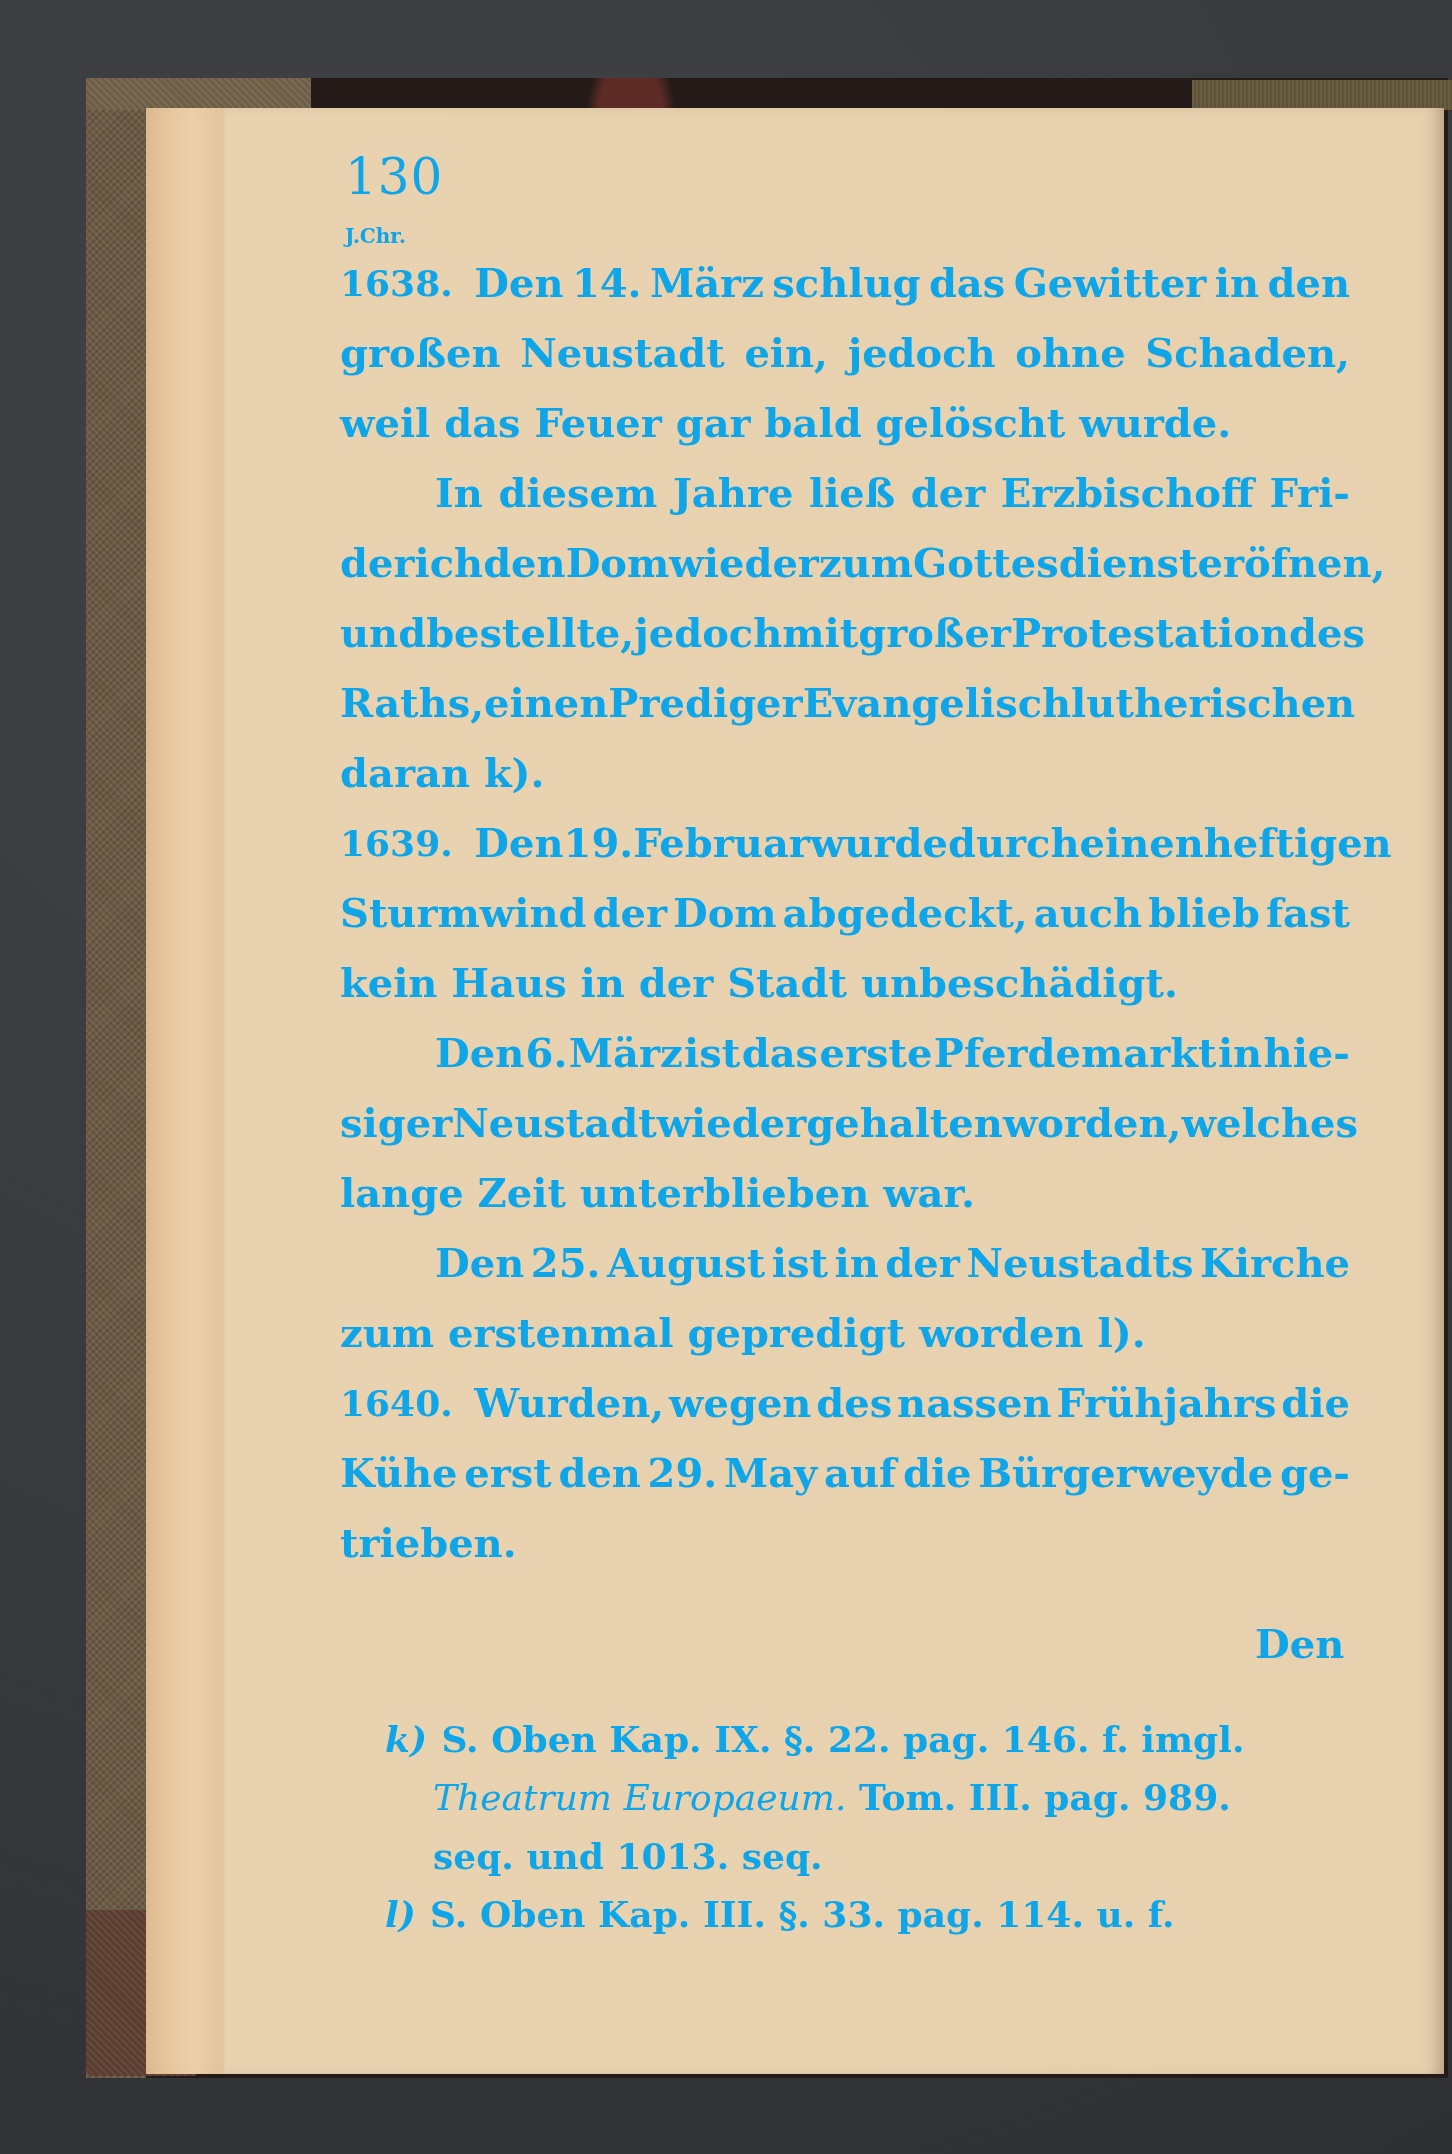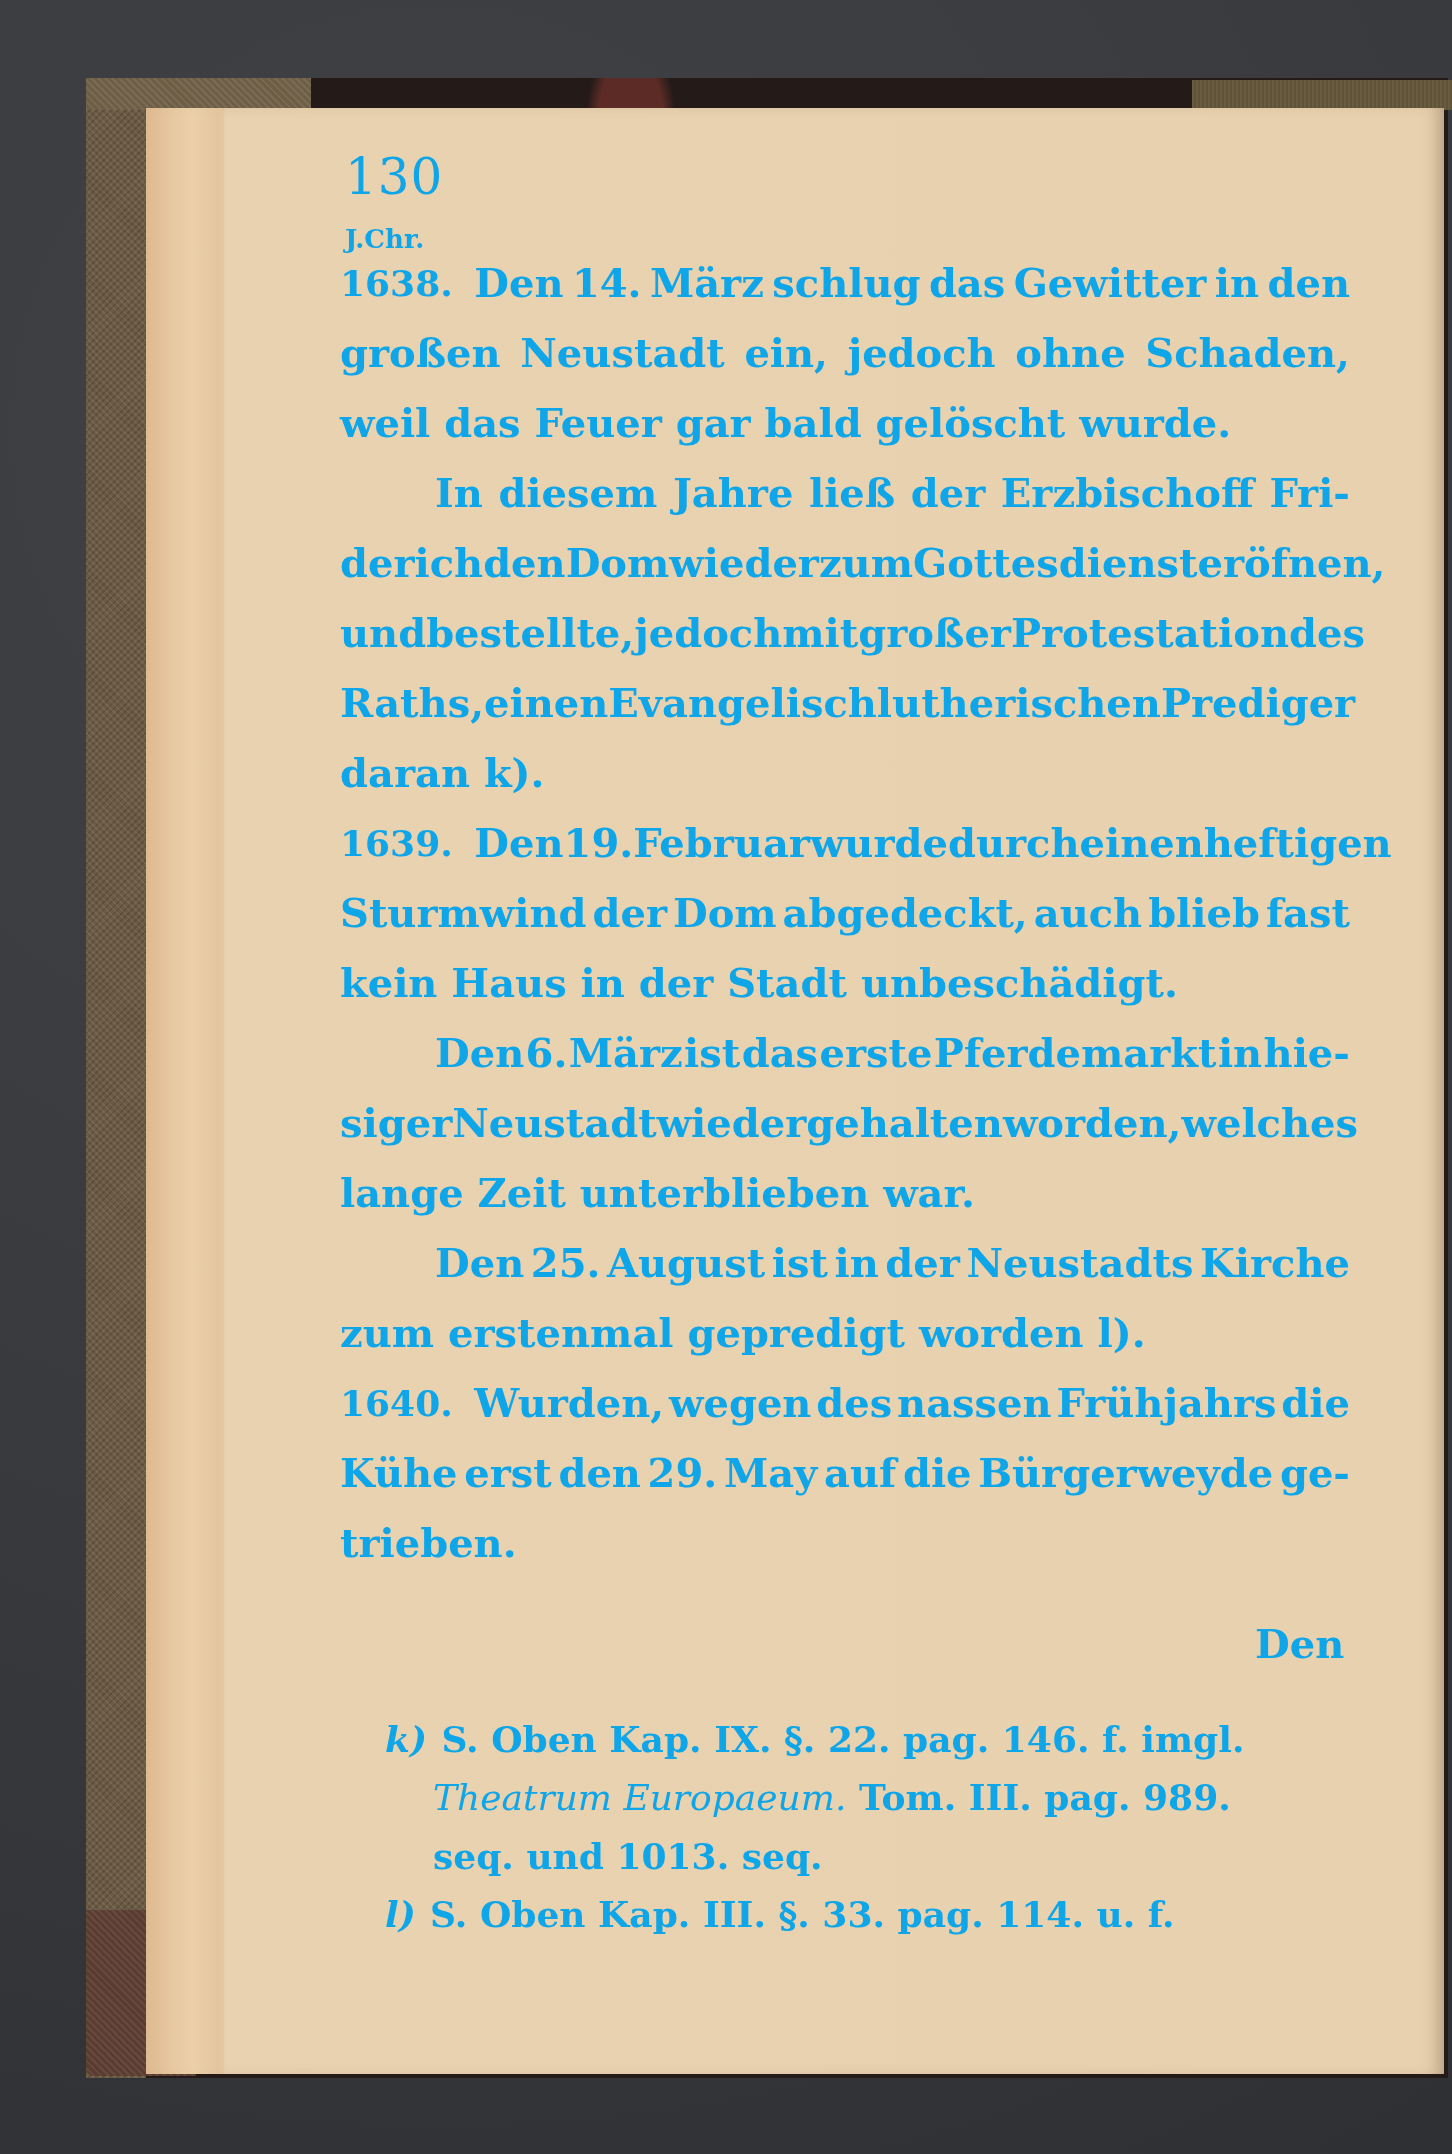--- a/index.html
+++ b/index.html
@@ -53,21 +53,21 @@
     .page-fold {
       position: absolute; left: 146px; top: 108px; width: 78px; height: 1966px;
       background: linear-gradient(90deg, #dfba8f, #ecd2ab 60%, #e3c49c);
       opacity: 0.7;
     }
     .text {
       position: absolute; color: #0ea5e9;
       font-family: "DejaVu Serif", serif;
     }
     .page-number { left: 345px; top: 148px; font-size: 50px; letter-spacing: 1px; }
-    .margin-note { left: 345px; top: 224px; font-size: 26px; font-weight: bold; }
+    .margin-note { left: 345px; top: 224px; font-size: 20px; font-weight: bold; }
     .body-block { left: 340px; top: 248px; width: 1010px; }
     .line {
       font-size: 40px; line-height: 70px; white-space: nowrap;
       display: flex; justify-content: space-between; font-weight: bold;
     }
     .line.last { justify-content: flex-start; gap: 0.45em; }
     .line.indent { padding-left: 95px; }
     .year { font-size: 36px; font-weight: bold; align-self: center; margin-right: 0.6em; }
     .catchword { left: 1255px; top: 1620px; font-size: 40px; font-weight: bold; }
     .footnotes { left: 385px; top: 1710px; width: 960px; }
@@ -139,22 +139,22 @@
       <span>bestellte,</span>
       <span>jedoch</span>
       <span>mit</span>
       <span>großer</span>
       <span>Protestation</span>
       <span>des</span>
     </div>
   <div class="line" style="display: flex; justify-content: space-between;">
       <span>Raths,</span>
       <span>einen</span>
+      <span>Prediger</span>
       <span>Evangelischlutherischen</span>
-      <span>Prediger</span>
     </div>
   <div class="line last">daran k).</div>
 
   <div class="line">
     <span class="year">1639.</span>
     <span style="flex: 1 1 0%; display: flex; justify-content: space-between;">
         <span>Den</span>
         <span>19.</span>
         <span>Februar</span>
         <span>wurde</span>

